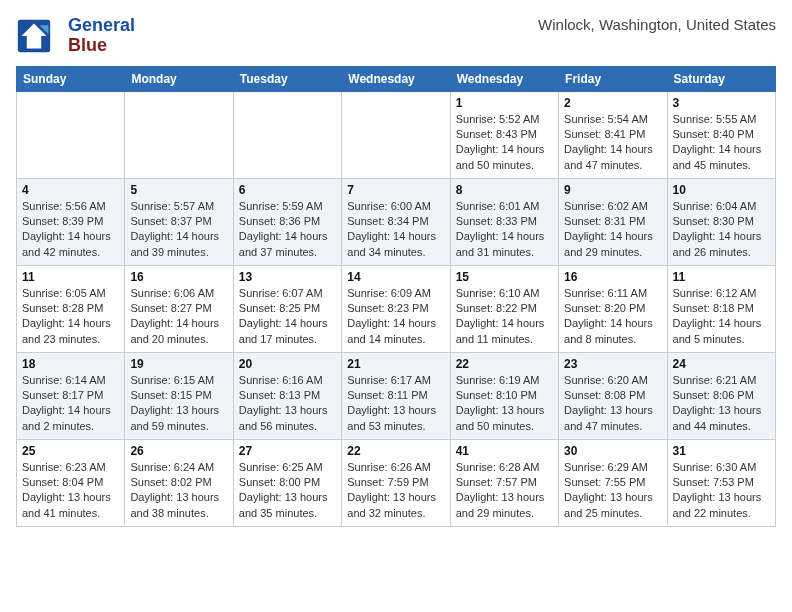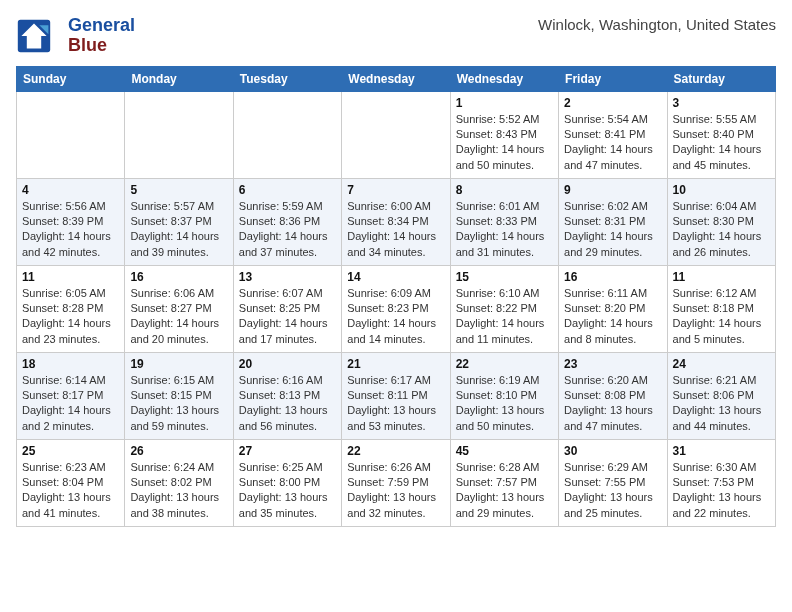--- a/index.html
+++ b/index.html
@@ -303,21 +303,21 @@
           </div>
         </td>
         <td>
           <div class="cell-content">
             <div class="day-num">22</div>
             <div class="day-info">Sunrise: 6:26 AM<br>Sunset: 7:59 PM<br>Daylight: 13 hours and 32 minutes.</div>
           </div>
         </td>
         <td>
           <div class="cell-content">
-            <div class="day-num">45</div>
+            <div class="day-num">41</div>
             <div class="day-info">Sunrise: 6:28 AM<br>Sunset: 7:57 PM<br>Daylight: 13 hours and 29 minutes.</div>
           </div>
         </td>
         <td>
           <div class="cell-content">
             <div class="day-num">30</div>
             <div class="day-info">Sunrise: 6:29 AM<br>Sunset: 7:55 PM<br>Daylight: 13 hours and 25 minutes.</div>
           </div>
         </td>
         <td>

